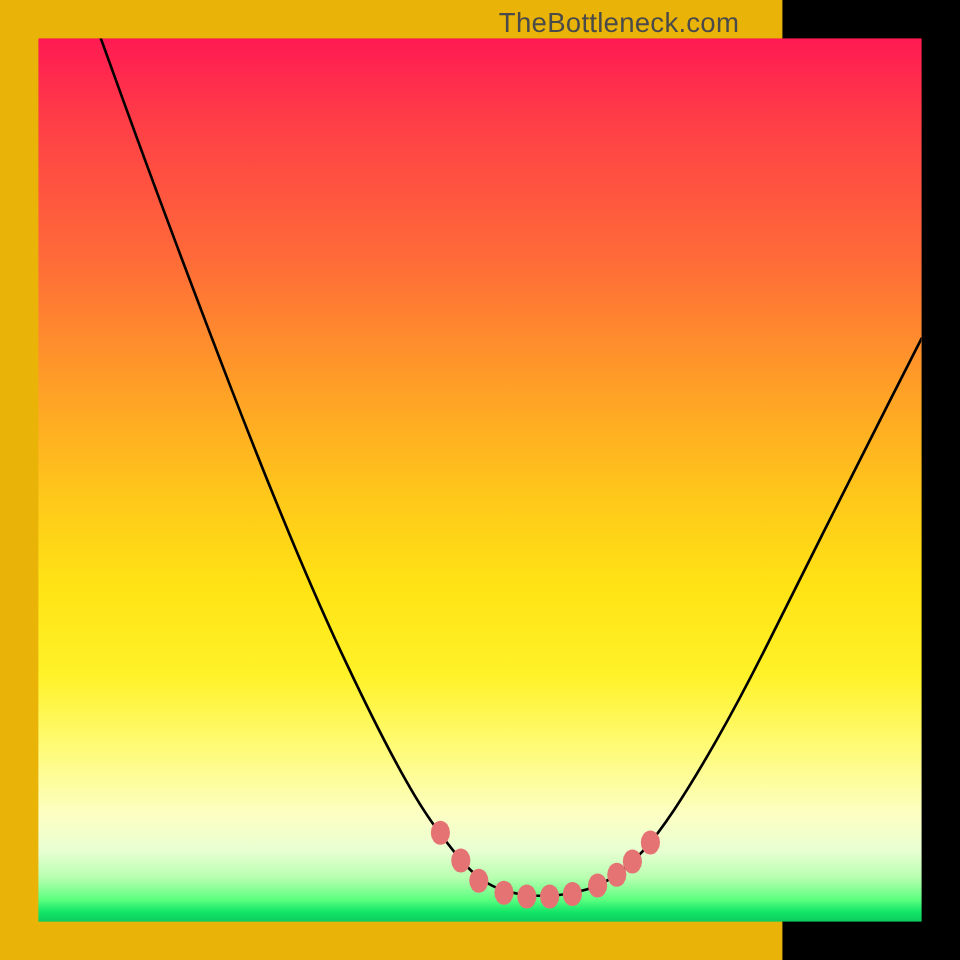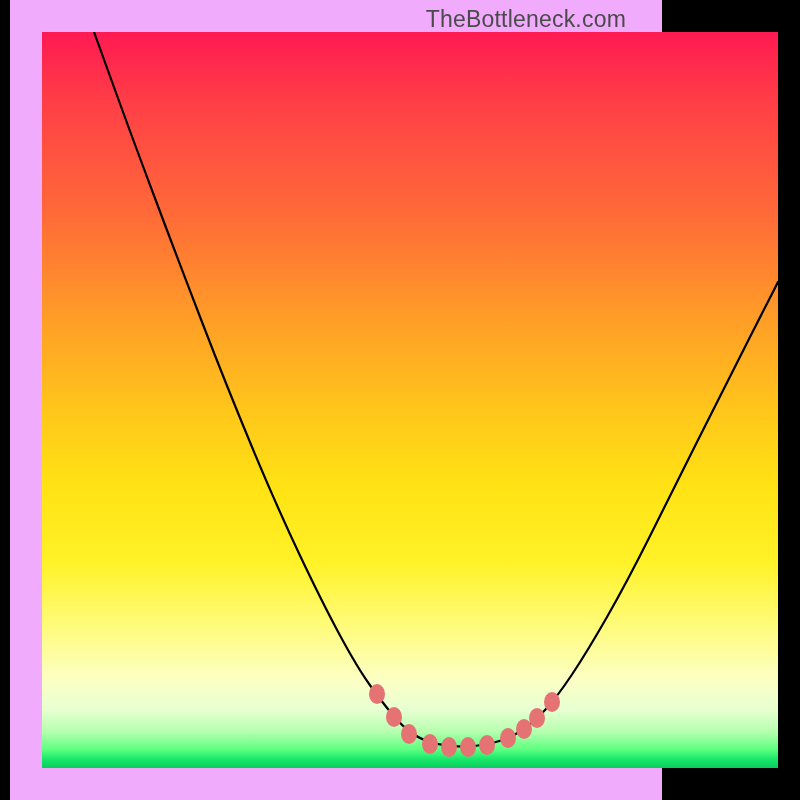--- a/index.html
+++ b/index.html
@@ -10,22 +10,21 @@
     overflow: hidden;
     background: #000;
     font-family: Arial, Helvetica, sans-serif;
   }
   .frame {
     position: absolute;
     top: 0;
     left: 0;
     width: 652px;
     height: 800px;
-    background: #f0abfc;
-    margin-left: 10px;
+    background: #eab308;
   }
   .plot-area {
     position: absolute;
     top: 32px;
     left: 32px;
     width: 736px;
     height: 736px;
     
     background: linear-gradient(
       to bottom,

